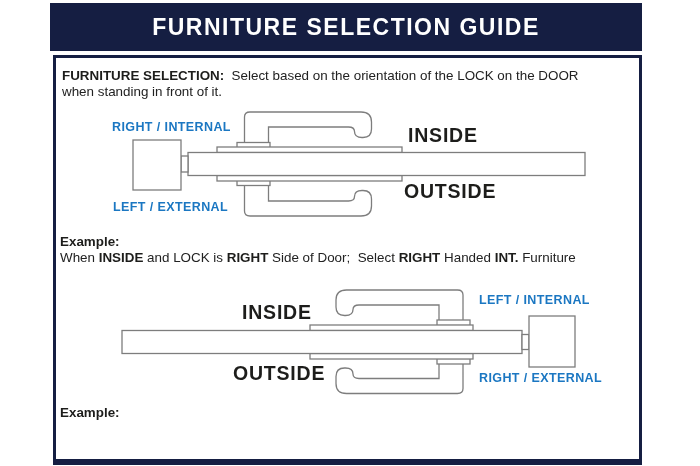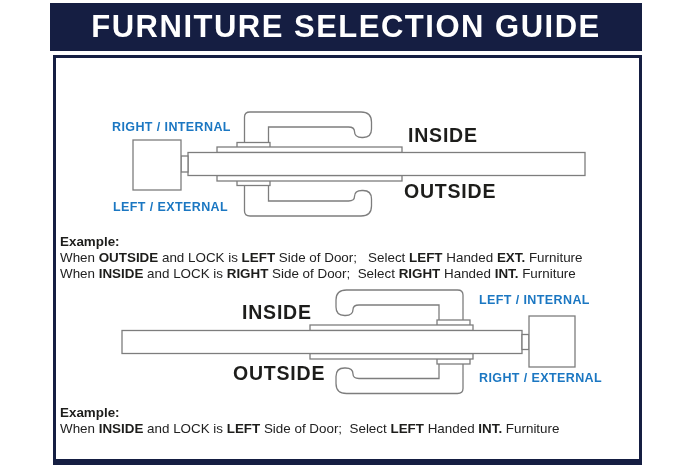--- a/index.html
+++ b/index.html
@@ -13,21 +13,21 @@
   }
   .header-bar {
     position: absolute;
     left: 50px; top: 3px;
     width: 592px; height: 48px;
     background: #151e42;
     display: flex;
     align-items: center;
     justify-content: center;
     color: #ffffff;
-    font-size: 31px;
+    font-size: 23px;
     font-weight: bold;
     letter-spacing: 1.5px;
   }
   .content-box {
     position: absolute;
     left: 53px; top: 55px;
     width: 583px; height: 401px;
     border: 3px solid #151e42;
     border-bottom-width: 6px;
     background: #ffffff;
@@ -61,20 +61,21 @@
 <body>
 
 <div class="page">
 
   <div class="header-bar">
     <span>FURNITURE SELECTION GUIDE</span>
   </div>
 
   <div class="content-box"></div>
 
+  <div class="intro"><b>FURNITURE SELECTION:</b><span>  Select based on the orientation of the LOCK on the DOOR when standing in front of it.</span></div>
 
   <svg id="diagram-top" class="diagram-svg" width="590" height="120" viewBox="53 105 590 120">
     <g fill="#ffffff" stroke="#7d7d7d" stroke-width="1.3">
       <path d="M244.5,143 L244.5,117 Q244.5,112 250,112 L361,112 Q371.5,112 371.5,122 L371.5,129 Q371.5,137.5 363,137.5 L362,137.5 Q354.5,137.5 354.5,131.5 Q354.5,127 348.5,127 L268.5,127 L268.5,143 Z"></path>
       <path d="M244.5,185 L244.5,211 Q244.5,216 250,216 L361,216 Q371.5,216 371.5,206 L371.5,199 Q371.5,190.5 363,190.5 L362,190.5 Q354.5,190.5 354.5,196.5 Q354.5,201 348.5,201 L268.5,201 L268.5,185 Z"></path>
       <rect x="237" y="142.5" width="33" height="5.5"></rect>
       <rect x="237" y="180" width="33" height="5.5"></rect>
       <rect x="217" y="147" width="185" height="5.5"></rect>
       <rect x="217" y="175.5" width="185" height="5.5"></rect>
       <rect x="188" y="152.5" width="397" height="23"></rect>
@@ -82,21 +83,20 @@
       <rect x="133" y="140" width="48" height="50"></rect>
     </g>
     <text x="112" y="130.5" font-size="12.5" font-weight="bold" letter-spacing="0.4" fill="#1b77c2">RIGHT / INTERNAL</text>
     <text x="113" y="210.5" font-size="12.5" font-weight="bold" letter-spacing="0.4" fill="#1b77c2">LEFT / EXTERNAL</text>
     <text x="408" y="142" font-size="19.5" font-weight="bold" letter-spacing="0.8" fill="#1d1d1b">INSIDE</text>
     <text x="404" y="197.5" font-size="19.5" font-weight="bold" letter-spacing="0.8" fill="#1d1d1b">OUTSIDE</text>
   </svg>
 
   <div class="example" style="top:225px;">
     <div class="ex-heading">Example:</div>
-    <div class="ex-line"><span>When </span><b>OUTSIDE</b><span> and LOCK is </span><b>LEFT</b><span> Side of Door;   Select </span><b>LEFT</b><span> Handed </span><b>EXT.</b><span> Furniture</span></div>
     <div class="ex-line"><span>When </span><b>INSIDE</b><span> and LOCK is </span><b>RIGHT</b><span> Side of Door;  Select </span><b>RIGHT</b><span> Handed </span><b>INT.</b><span> Furniture</span></div>
   </div>
 
   <svg id="diagram-bottom" class="diagram-svg" width="590" height="121" viewBox="53 283 590 121">
     <g fill="#ffffff" stroke="#7d7d7d" stroke-width="1.3">
       <path d="M463,321 L463,295 Q463,290 457.5,290 L346.5,290 Q336,290 336,300 L336,307 Q336,315.5 344.5,315.5 L345.5,315.5 Q353,315.5 353,309.5 Q353,305 359,305 L439,305 L439,321 Z"></path>
       <path d="M463,362.5 L463,388.5 Q463,393.5 457.5,393.5 L346.5,393.5 Q336,393.5 336,383.5 L336,376.5 Q336,368 344.5,368 L345.5,368 Q353,368 353,374 Q353,378.5 359,378.5 L439,378.5 L439,362.5 Z"></path>
       <rect x="437" y="320" width="33" height="5.5"></rect>
       <rect x="437" y="358.5" width="33" height="5.5"></rect>
       <rect x="310" y="325" width="163" height="5.5"></rect>
@@ -106,16 +106,15 @@
       <rect x="529" y="316" width="46" height="51"></rect>
     </g>
     <text x="242" y="319" font-size="19.5" font-weight="bold" letter-spacing="0.8" fill="#1d1d1b">INSIDE</text>
     <text x="233" y="380" font-size="19.5" font-weight="bold" letter-spacing="0.8" fill="#1d1d1b">OUTSIDE</text>
     <text x="479" y="304" font-size="12.5" font-weight="bold" letter-spacing="0.4" fill="#1b77c2">LEFT / INTERNAL</text>
     <text x="479" y="382" font-size="12.5" font-weight="bold" letter-spacing="0.4" fill="#1b77c2">RIGHT / EXTERNAL</text>
   </svg>
 
   <div class="example" style="top:396px;">
     <div class="ex-heading">Example:</div>
-    <div class="ex-line"><span>When </span><b>INSIDE</b><span> and LOCK is </span><b>LEFT</b><span> Side of Door;  Select </span><b>LEFT</b><span> Handed </span><b>INT.</b><span> Furniture</span></div>
   </div>
 
 </div>
 
 </body></html>

